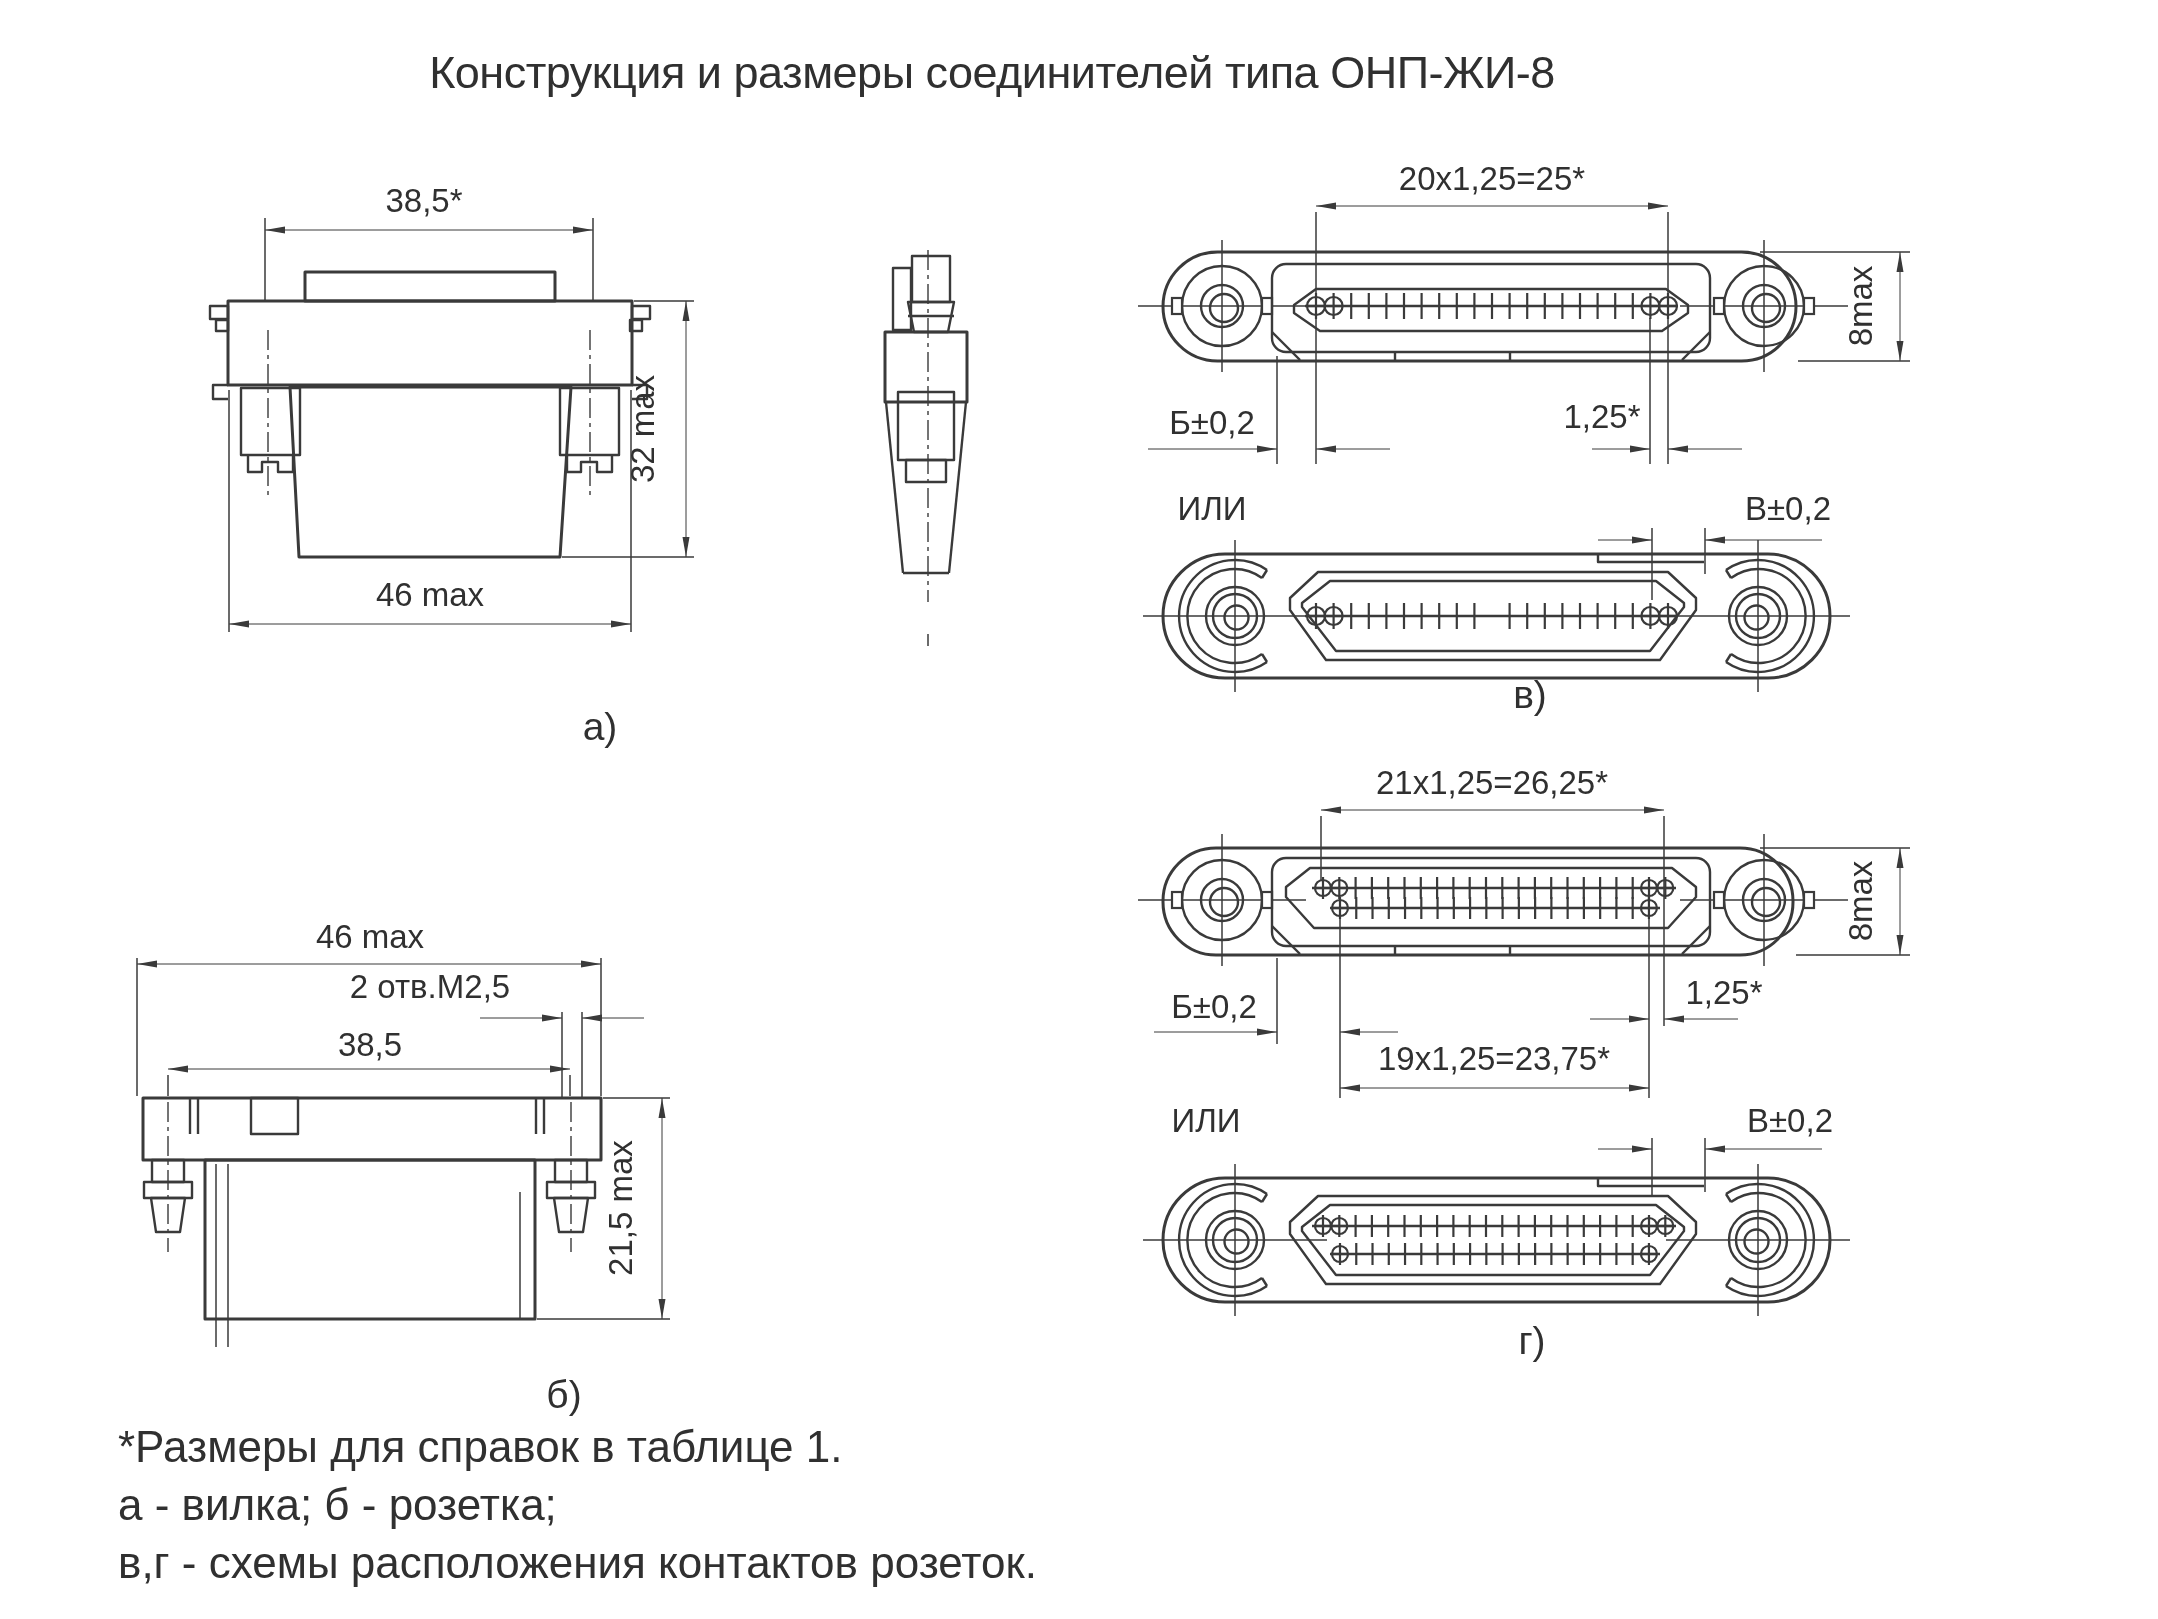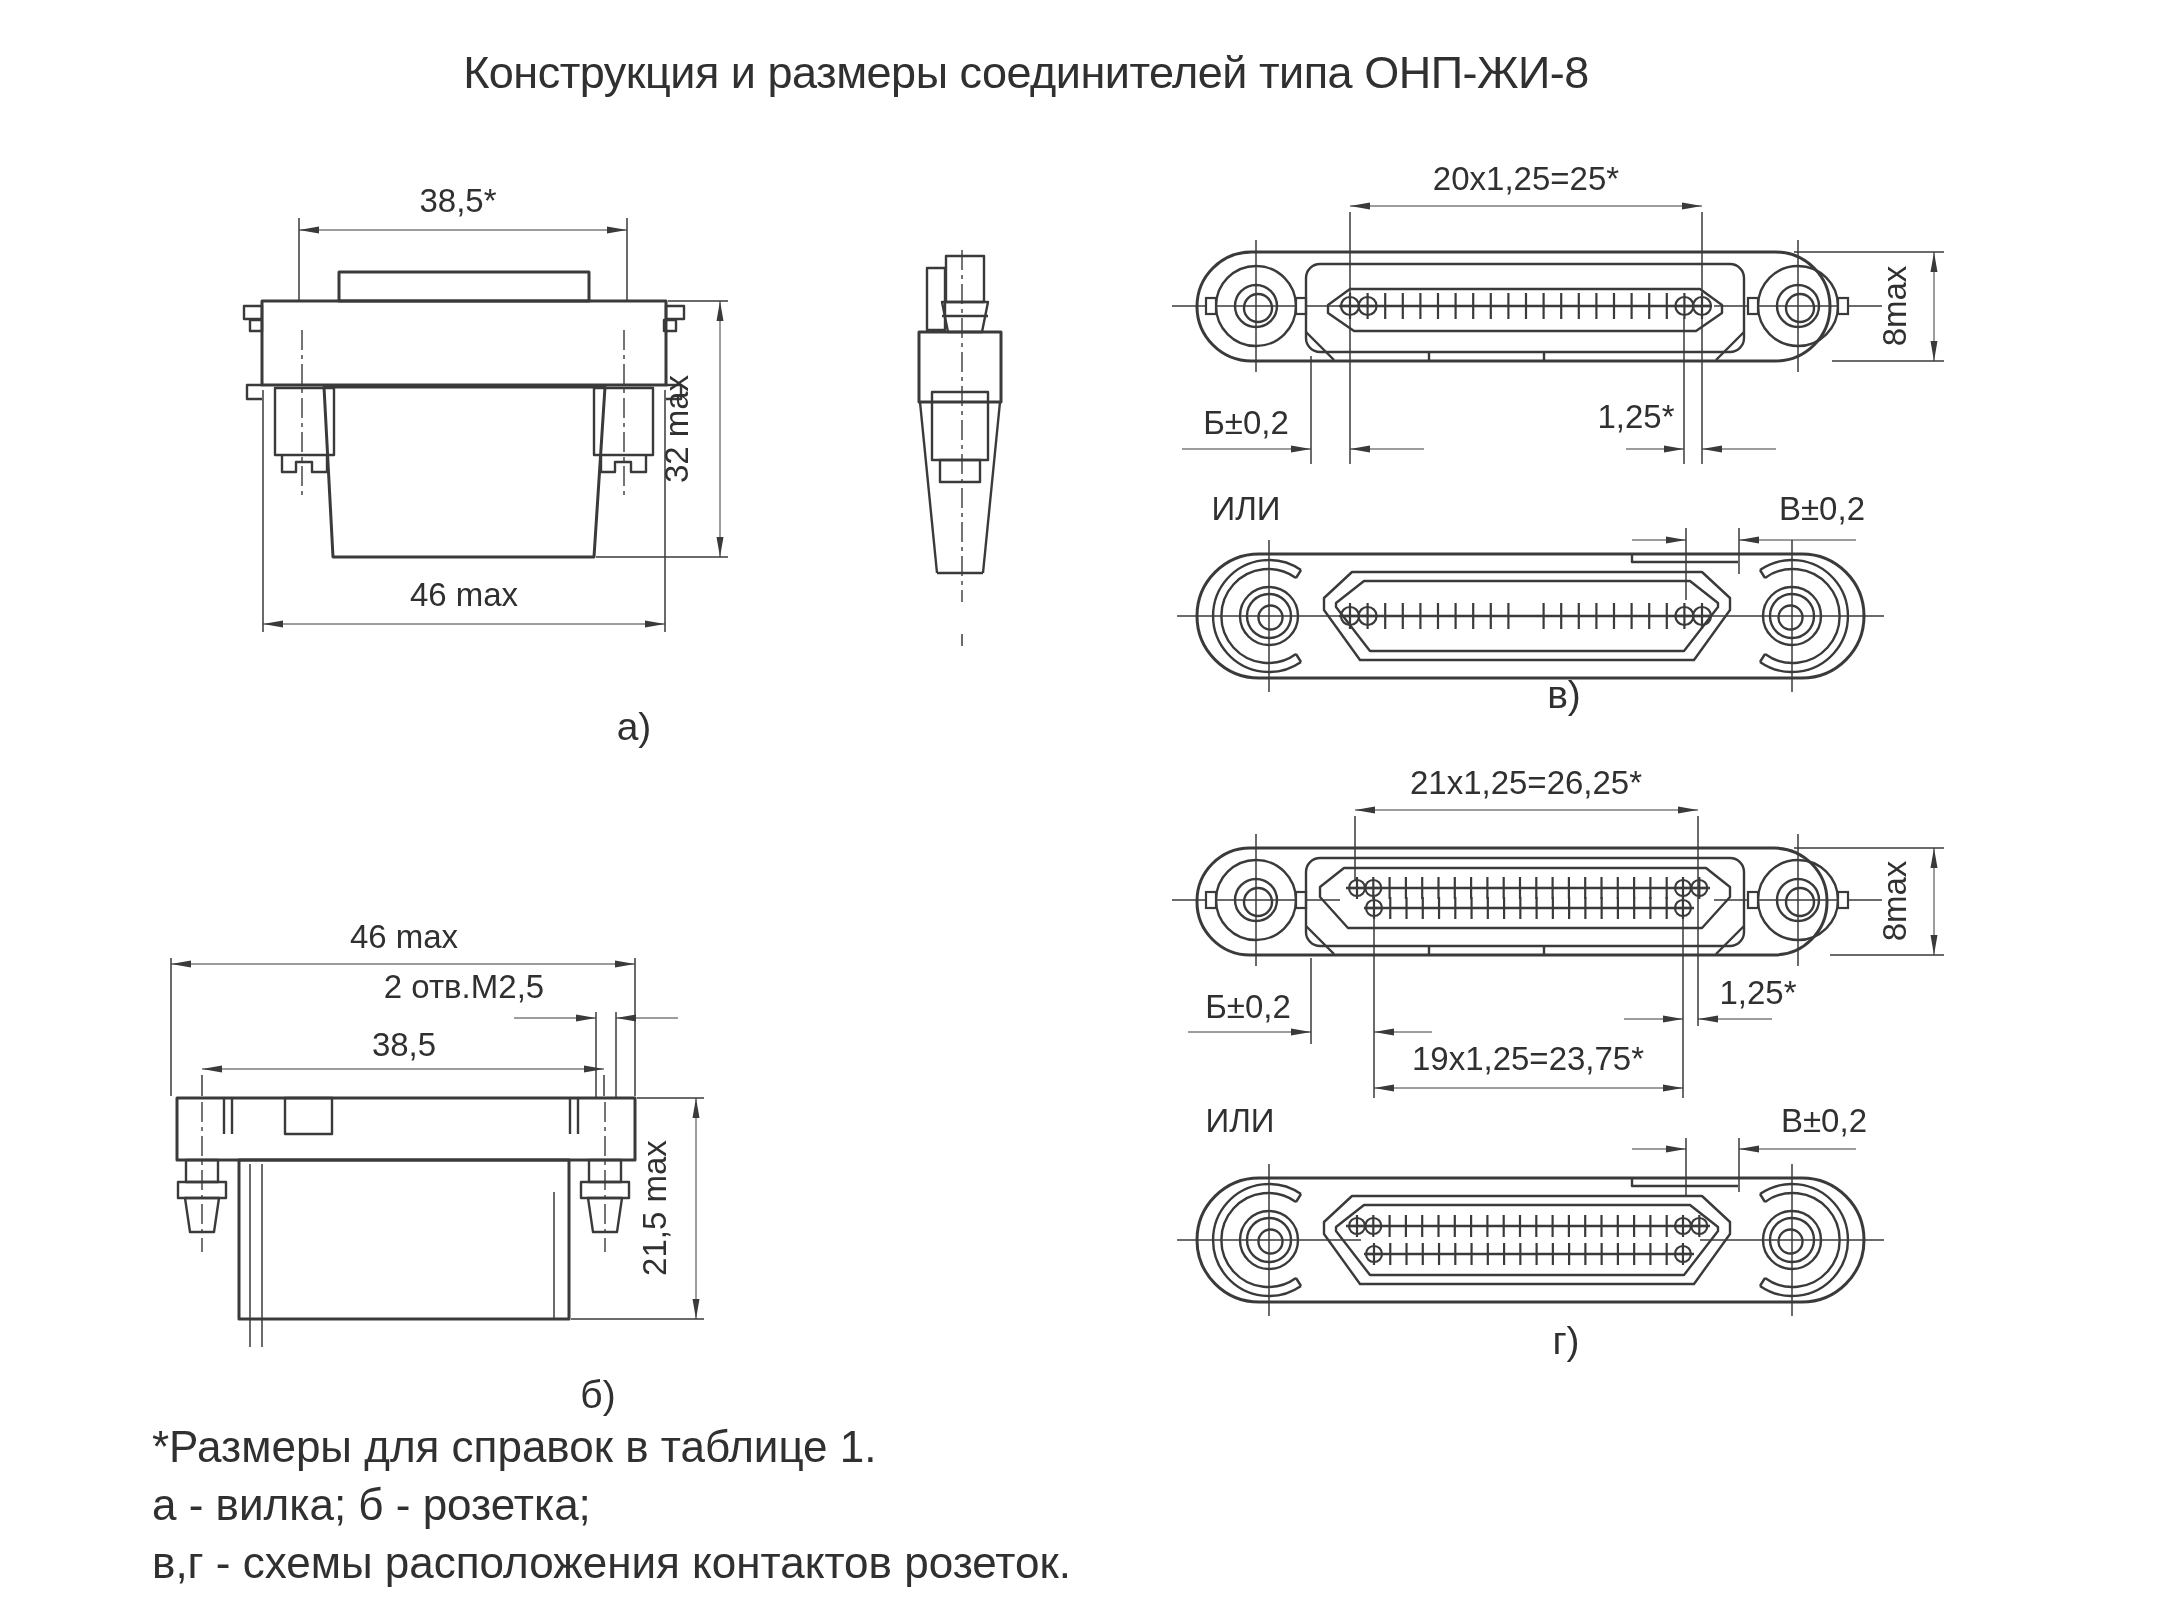--- a/index.html
+++ b/index.html
@@ -1,16 +1,16 @@
 <!DOCTYPE html>
 <html><head>
 <meta charset="utf-8">
 <style>
   html,body{margin:0;padding:0;background:#fff;}
-  #stage{position:relative;width:1950px;height:1619px;background:#ffffff;overflow:hidden;padding-left:34px;}
+  #stage{position:relative;width:1950px;height:1619px;background:#ffffff;overflow:hidden;}
   svg{display:block}
   .ln{stroke:#3a3a3a;fill:none;stroke-linecap:butt;stroke-linejoin:round;}
   .w3{stroke-width:3;}
   .w2{stroke-width:2.4;}
   .thin{stroke-width:1.5;}
   .cl{stroke-width:1.4;stroke-dasharray:20 5 4 5;}
   .cut{fill:#ffffff;stroke:#3a3a3a;stroke-width:2.2;}
   g[data-row]{stroke:#3a3a3a;stroke-width:2.2;fill:none;}
   text{fill:#303030;font-family:"Liberation Sans","DejaVu Sans",sans-serif;}
   .t-title{font-size:45px;letter-spacing:-0.5px;}

